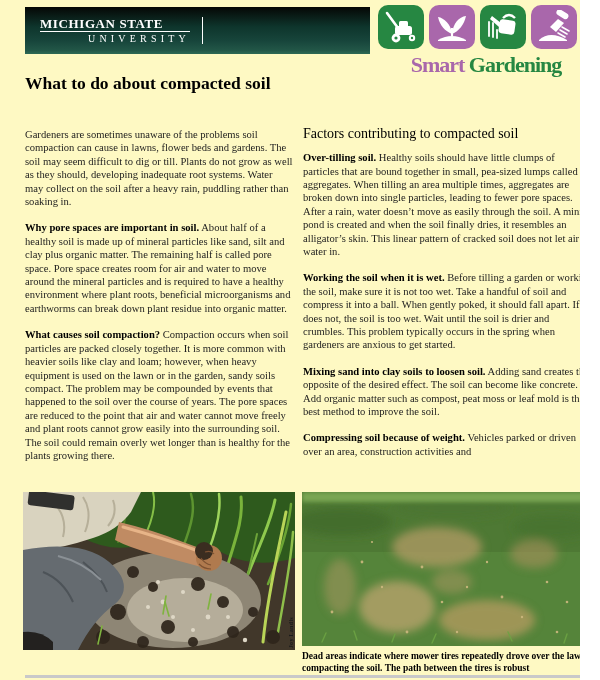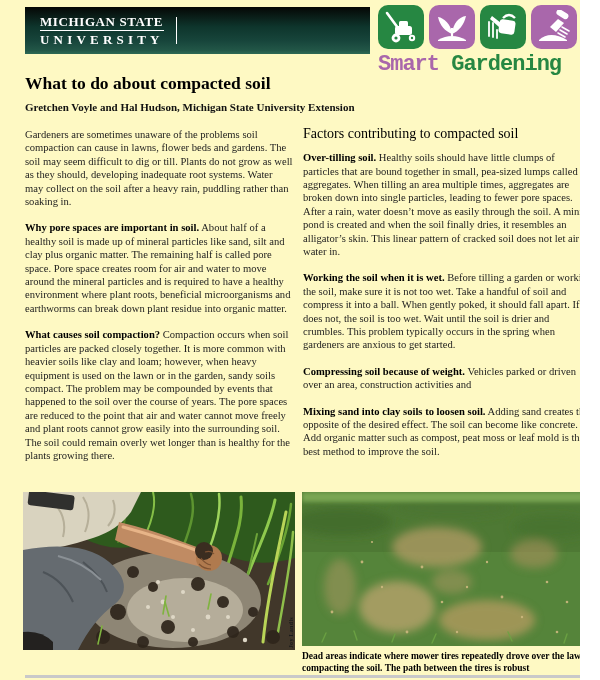--- a/index.html
+++ b/index.html
@@ -9,29 +9,29 @@
   }
   
   .msu-banner{
     position:absolute;left:25px;top:7px;width:345px;height:47px;
     background:linear-gradient(180deg,#050705 0%,#0e352c 42%,#17453b 72%,#225647 92%,#2d6a55 100%);
     display:flex;align-items:center;
   }
   .wordmark{margin-left:15px;color:#fff;line-height:1;}
   .msu-line1{font-family:"Liberation Serif",serif;font-weight:bold;font-size:13px;letter-spacing:.6px;
     border-bottom:1.5px solid #fff;padding-bottom:1.5px;}
-  .msu-line2{font-family:"Liberation Serif",serif;font-weight:bold;font-size:13px;letter-spacing:4.2px;margin-top:2px;}
+  .msu-line2{font-family:"Liberation Serif",serif;font-weight:normal;font-size:10px;letter-spacing:4.2px;margin-top:2px;margin-left:48px;}
   .banner-divider{width:1px;height:27px;background:#ffffff;margin:0 10px 0 12px;}
   .ext-label{color:#fff;font-family:"Liberation Sans",sans-serif;font-weight:400;font-size:19px;letter-spacing:.2px;}
   
   .sg-logo{position:absolute;left:378px;top:5px;width:216px;}
   .sg-icons{display:flex;gap:5px;}
   .sg-tile{width:46px;height:44px;border-radius:10px;display:flex;align-items:center;justify-content:center;}
-  .sg-text{font-family:Liberation Mono, monospace;font-weight:bold;font-size:22px;letter-spacing:-1px;
-    margin-top:3px;white-space:nowrap;width:100%;}
+  .sg-text{font-family:Liberation Serif, serif;font-weight:bold;font-size:22px;letter-spacing:-1px;
+    margin-top:3px;white-space:nowrap;text-align:center;width:100%;}
   
   .doc-title{position:absolute;left:25px;top:73px;margin:0;font-size:17.5px;font-weight:bold;color:#000;text-align:right;}
   .byline{position:absolute;left:25px;top:101px;font-size:11px;font-weight:bold;color:#111;}
   
   .col{position:absolute;top:128px;font-size:10.6px;line-height:13.4px;color:#1c1c1c;}
   .col-left{left:25px;width:268px;}
   .col-right{left:303px;width:290px;top:126px;}
   .col p{margin:0 0 13px 0;}
   .col b{color:#000;}
   .section-heading{margin:0 0 9px 0;font-size:14px;font-weight:normal;color:#000;line-height:1.15;}
@@ -109,34 +109,33 @@
               <path d="M26,17 L33,21"></path>
           </g>
           <path d="M3,30 Q14,20 31,30 L31,31 L3,31 Z" fill="#fff"></path>
         </svg>
       </div>
     </div>
     <div class="sg-text"><span style="color:#a967ab">Smart</span> <span style="color:#268742">Gardening</span></div>
   </div>
 
   <h1 class="doc-title">What to do about compacted soil</h1>
-  <div class="byline">Gretchen Voyle and Hal Hudson, Michigan State University Extension</div>
 
   <div class="col col-left">
     <p><span>Gardeners are sometimes unaware of the problems soil compaction can cause in lawns, flower beds and gardens. The soil may seem difficult to dig or till. Plants do not grow as well as they should, developing inadequate root systems. Water may collect on the soil after a heavy rain, puddling rather than soaking in.</span></p>
     <p><b>Why pore spaces are important in soil.</b><span> About half of a healthy soil is made up of mineral particles like sand, silt and clay plus organic matter. The remaining half is called pore space. Pore space creates room for air and water to move around the mineral particles and is required to have a healthy environment where plant roots, beneficial microorganisms and earthworms can break down plant residue into organic matter.</span></p>
     <p><b>What causes soil compaction?</b><span> Compaction occurs when soil particles are packed closely together. It is more common with heavier soils like clay and loam; however, when heavy equipment is used on the lawn or in the garden, sandy soils compact. The problem may be compounded by events that happened to the soil over the course of years. The pore spaces are reduced to the point that air and water cannot move freely and plant roots cannot grow easily into the surrounding soil. The soil could remain overly wet longer than is healthy for the plants growing there.</span></p>
   </div>
 
   <div class="col col-right">
     <h2 class="section-heading">Factors contributing to compacted soil</h2>
     <p><b>Over-tilling soil.</b><span> Healthy soils should have little clumps of particles that are bound together in small, pea-sized lumps called aggregates. When tilling an area multiple times, aggregates are broken down into single particles, leading to fewer pore spaces. After a rain, water doesn’t move as easily through the soil. A mini-pond is created and when the soil finally dries, it resembles an alligator’s skin. This linear pattern of cracked soil does not let air or water in.</span></p>
     <p><b>Working the soil when it is wet.</b><span> Before tilling a garden or working the soil, make sure it is not too wet. Take a handful of soil and compress it into a ball. When gently poked, it should fall apart. If it does not, the soil is too wet. Wait until the soil is drier and crumbles. This problem typically occurs in the spring when gardeners are anxious to get started.</span></p>
+    <p><b>Mixing sand into clay soils to loosen soil.</b><span> Adding sand creates the opposite of the desired effect. The soil can become like concrete. Add organic matter such as compost, peat moss or leaf mold is the best method to improve the soil.</span></p>
     <p><b>Compressing soil because of weight.</b><span> Vehicles parked or driven over an area, construction activities and</span></p>
-    <p><b>Mixing sand into clay soils to loosen soil.</b><span> Adding sand creates the opposite of the desired effect. The soil can become like concrete. Add organic matter such as compost, peat moss or leaf mold is the best method to improve the soil.</span></p>
   </div>
 
   <figure class="fig-left">
     <div class="photo">
       <svg width="272" height="158" viewBox="0 0 272 158" preserveAspectRatio="none">
         <rect width="272" height="158" fill="#41372a"></rect>
         <path d="M0,0 H272 V66 Q230,78 198,60 Q160,72 120,52 Q90,62 60,46 L0,56 Z" fill="#2e5a1d"></path>
         <g fill="none" stroke-linecap="round">
           <path d="M205,72 C215,40 220,25 218,5" stroke="#7ab33b" stroke-width="3"></path>
           <path d="M225,82 C238,50 248,28 252,8" stroke="#8fc94e" stroke-width="3"></path>

